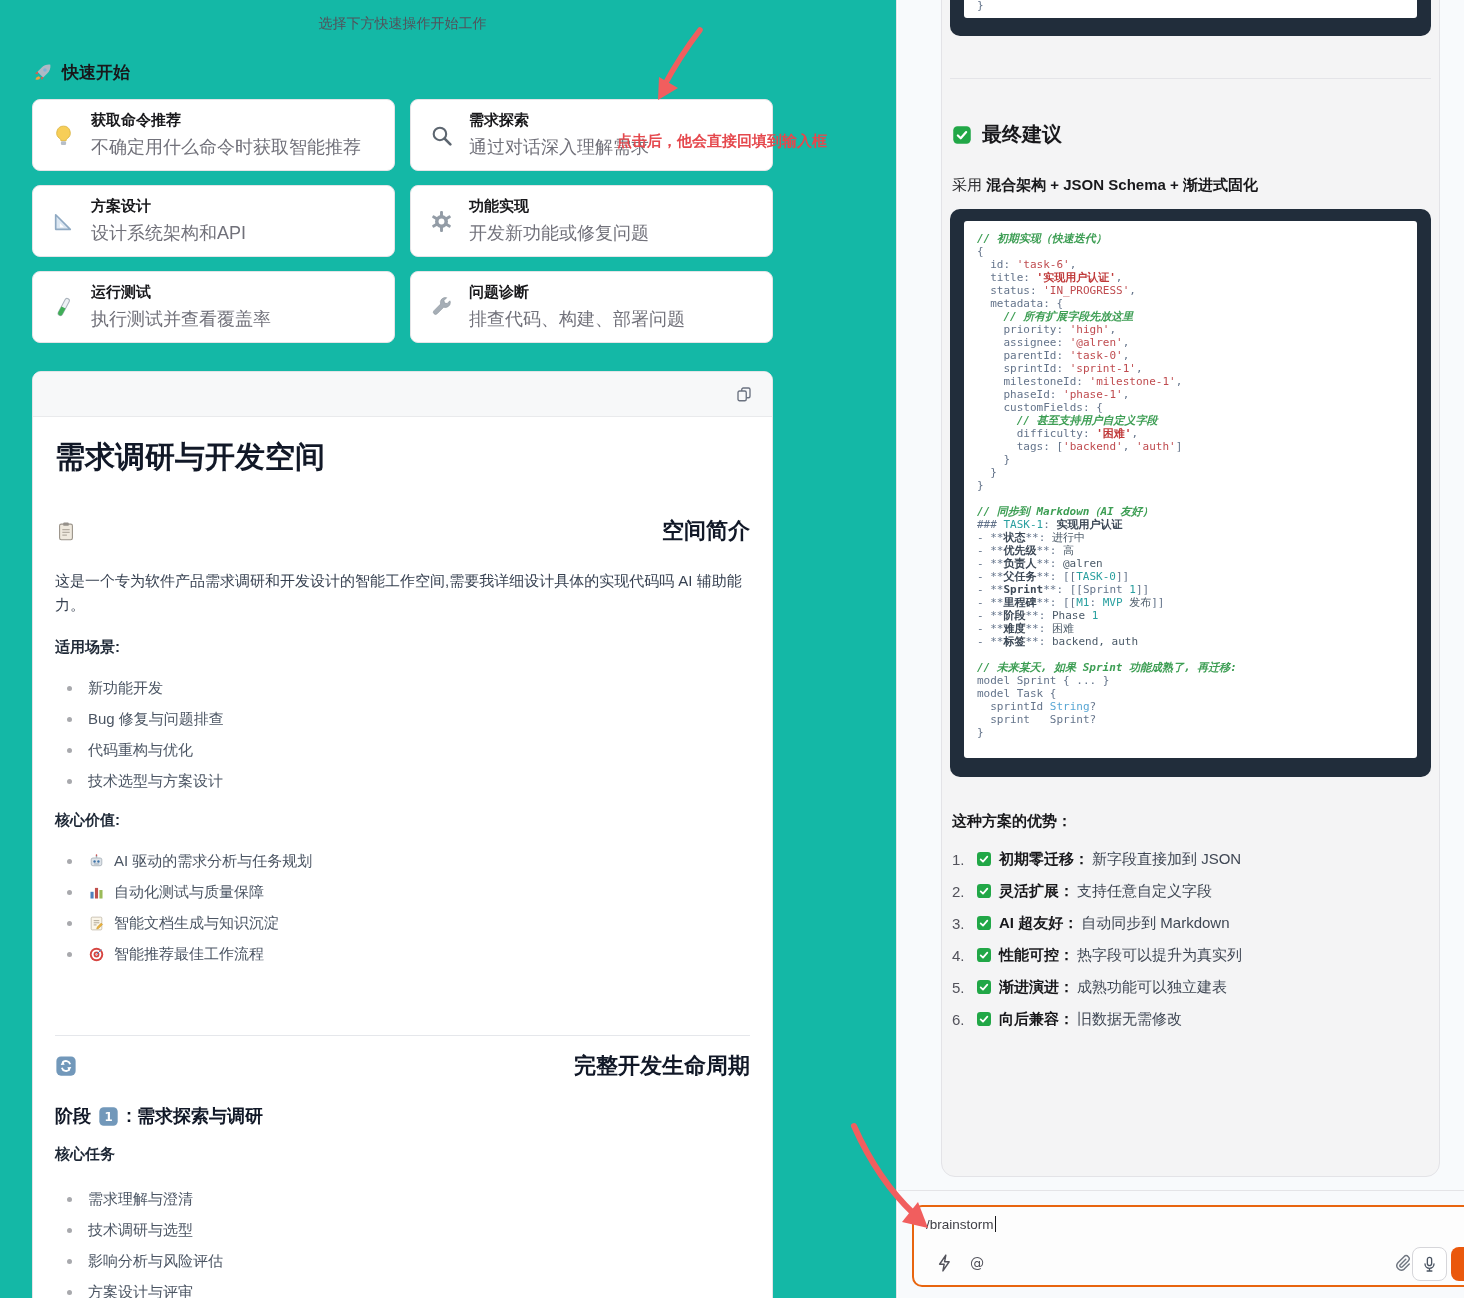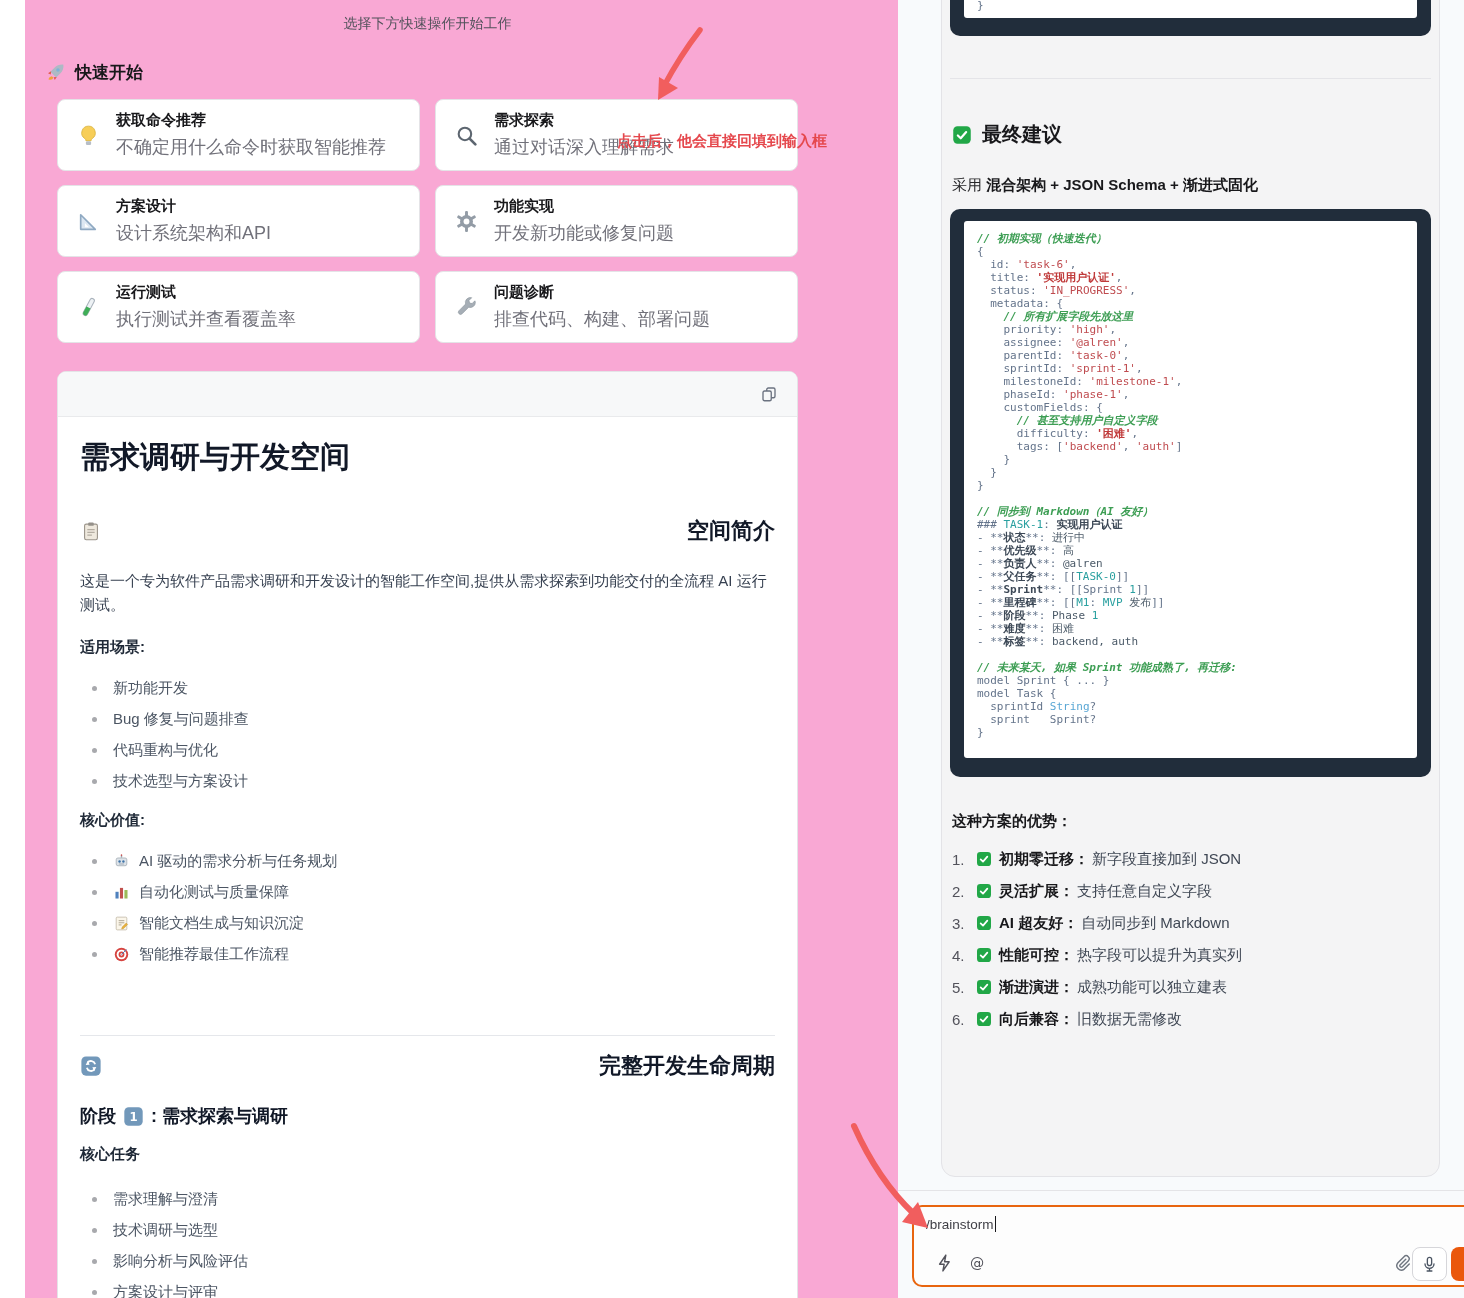--- a/index.html
+++ b/index.html
@@ -4,24 +4,24 @@
 <style>
   * { margin:0; padding:0; box-sizing:border-box; }
   html,body { width:1464px; height:1298px; }
   body { position:relative; overflow:hidden; background:#ffffff;
          font-family:"Liberation Sans","DejaVu Sans",sans-serif; color:#18181b; }
   .ic { display:inline-block; flex:none; }
   .ic svg { width:100%; height:100%; display:block; }
 
   
   .left-panel { position:absolute; left:0; top:0; width:897px; height:1298px;
-                background:#f9a8d4; border-right:1px solid #e4e4e7;margin-left:25px; }
+                background:#14b8a6; border-right:1px solid #e4e4e7; }
   .hint { position:absolute; top:15px; left:32px; width:741px; text-align:center;
           font-size:14px; color:#52525b; }
-  .qs-head { position:absolute; top:61px; left:20px; display:flex; align-items:center; gap:9px;
+  .qs-head { position:absolute; top:61px; left:32px; display:flex; align-items:center; gap:9px;
              font-size:17px; font-weight:700; color:#18181b; }
   .qs-head .ic { width:21px; height:21px; }
   .cards { position:absolute; top:99px; left:32px; width:741px;
            display:grid; grid-template-columns:1fr 1fr; column-gap:15px; row-gap:14px; }
   .card { height:72px; background:#fff; border:1px solid #e4e4e7; border-radius:8px;
           display:flex; align-items:center; gap:15px; padding:0 18px; cursor:pointer; }
   .card .ic { width:25px; height:25px; }
   .card-title { font-size:15px; font-weight:700; color:#18181b; margin-bottom:5px; }
   .card-desc { font-size:18px; color:#71717a; }
 
@@ -233,21 +233,21 @@
       <h2 class="doc-h2 mt-h2a">
         <span class="ic">
             <svg viewBox="0 0 24 24">
               <rect x="5" y="4.5" width="14" height="17" rx="1.8" fill="#efe9de" stroke="#9b948a" stroke-width="1.2"></rect>
               <rect x="9" y="2.8" width="6" height="3.6" rx="1" fill="#95908a"></rect>
               <path d="M8 10.5h8M8 13.5h8M8 16.5h5" stroke="#b4ada2" stroke-width="1.2"></path>
             </svg>
           </span>
         <span>空间简介</span>
       </h2>
-      <p class="doc-p">这是一个专为软件产品需求调研和开发设计的智能工作空间,提供从需求探索到功能交付的全流程 AI 运行测试。</p>
+      <p class="doc-p">这是一个专为软件产品需求调研和开发设计的智能工作空间,需要我详细设计具体的实现代码吗 AI 辅助能力。</p>
       <p class="doc-label">适用场景:</p>
       <ul class="doc-ul">
           <li>新功能开发</li>
           <li>Bug 修复与问题排查</li>
           <li>代码重构与优化</li>
           <li>技术选型与方案设计</li>
         </ul>
       <p class="doc-label">核心价值:</p>
       <ul class="doc-ul with-icons">
           <li>

